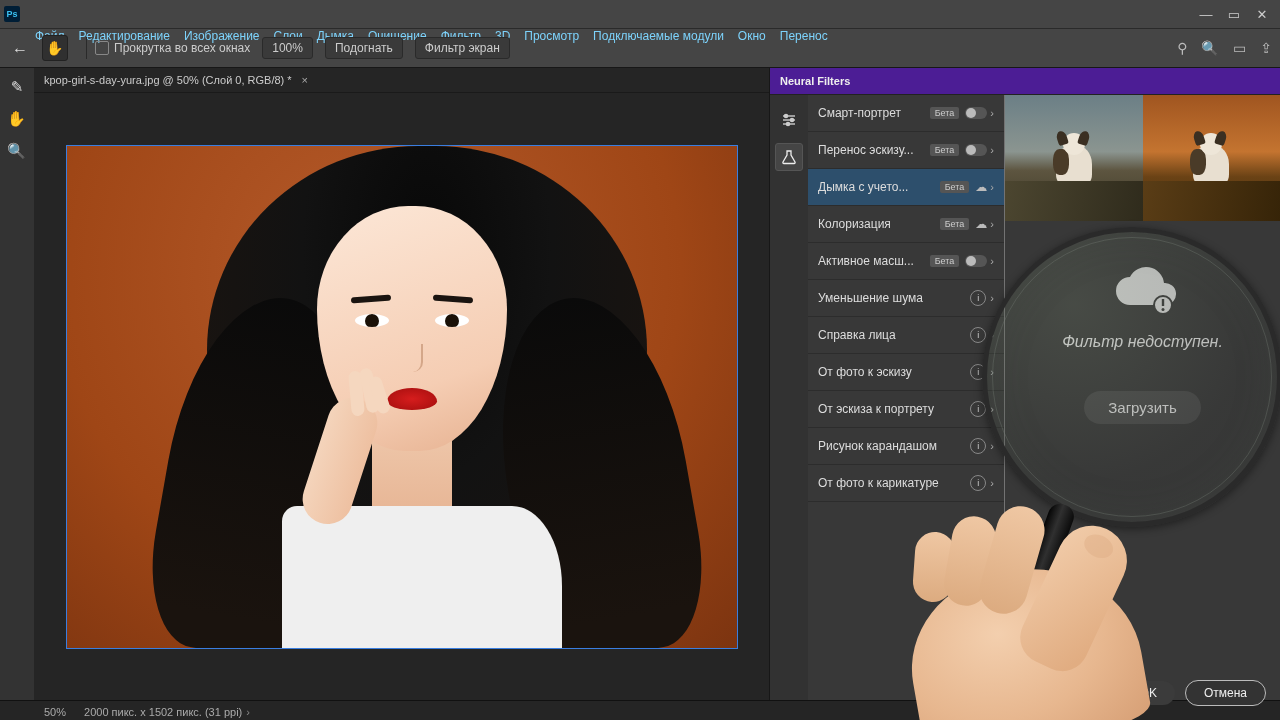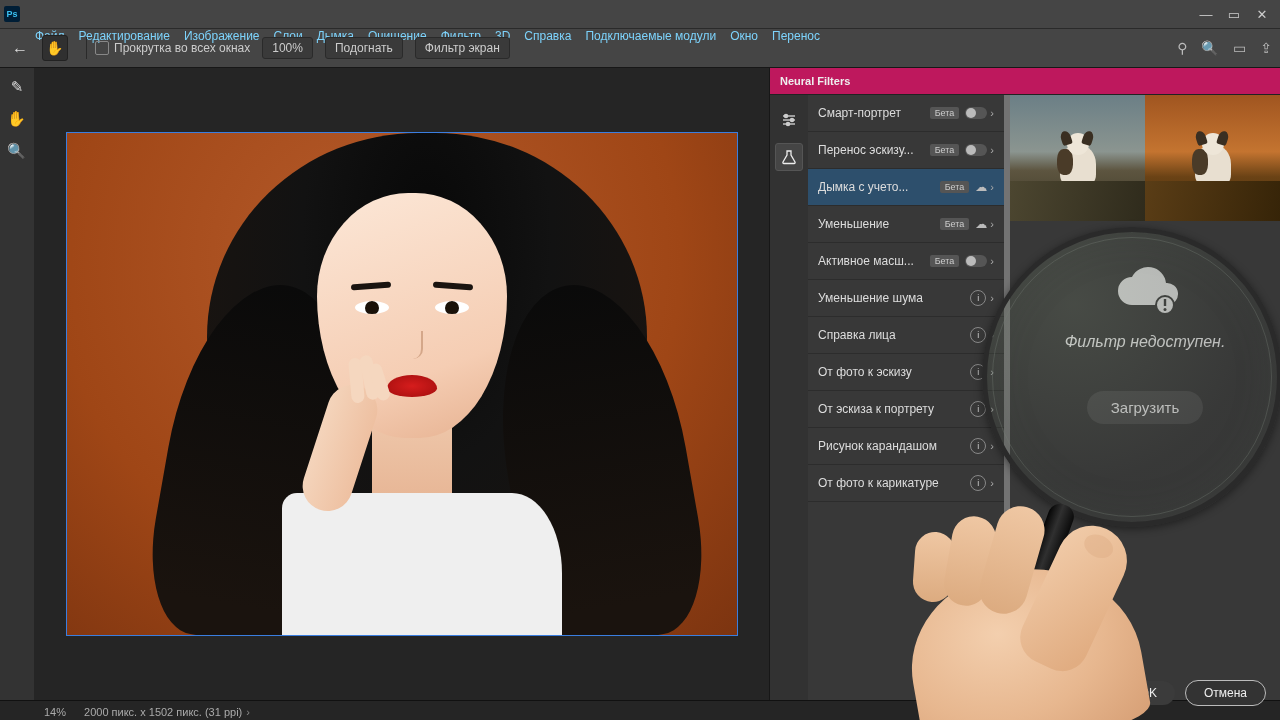--- a/index.html
+++ b/index.html
@@ -301,21 +301,21 @@
 }
 .rp-header {
   height: 26px;
   padding: 0 10px;
   display: flex;
   align-items: center;
   font-size: 11px;
   font-weight: bold;
   color: #eee;
   border-bottom: 1px solid #222;
-  background: #be185d;
+  background: #4c1d95;
 }
 .rp-body {
   flex: 1;
   display: flex;
   position: relative;
 }
 .rp-iconcol {
   width: 38px;
   background: #323232;
   display: flex;
@@ -334,21 +334,21 @@
   font-size: 14px;
   border-radius: 3px;
 }
 .rp-iconcol .ic.sel {
   background: #454545;
   border: 1px solid #555;
 }
 .filter-list {
   width: 196px;
   background: #383838;
-  border-right: 6px solid #737373;
+  border-right: 1px solid #737373;
 }
 .filter-row {
   height: 36px;
   display: flex;
   align-items: center;
   padding: 0 10px;
   font-size: 12px;
   color: #ddd;
   border-bottom: 1px solid #2c2c2c;
 }
@@ -642,21 +642,21 @@
 <div class="menubar">
   <div class="ps-logo">Ps</div>
   <span class="item">Файл</span>
   <span class="item">Редактирование</span>
   <span class="item">Изображение</span>
   <span class="item">Слои</span>
   <span class="item">Дымка</span>
   <span class="item">Очищение</span>
   <span class="item">Фильтр</span>
   <span class="item">3D</span>
-  <span class="item">Справка</span>
+  <span class="item">Просмотр</span>
   <span class="item">Подключаемые модули</span>
   <span class="item">Окно</span>
   <span class="item">Перенос</span>
   <div class="win-controls">
     <span>—</span>
     <span>▭</span>
     <span>✕</span>
   </div>
 </div>
 
@@ -678,20 +678,24 @@
 </div>
 
 <div class="main">
   <div class="toolbar">
     <div class="tool">✎</div>
     <div class="tool">✋</div>
     <div class="tool">🔍</div>
   </div>
 
   <div class="canvas-area">
+    <div class="doc-tab">
+      <span>kpop-girl-s-day-yura.jpg @ 50% (Слой 0, RGB/8) *</span>
+      <span class="close-x">×</span>
+    </div>
     <div class="canvas-holder">
       <div class="canvas">
         <div class="bg"></div>
         <div class="portrait">
           <div class="hair"></div>
           <div class="neck"></div>
           <div class="dress"></div>
           <div class="face">
             <div class="brow l"></div>
               <div class="brow r"></div>
@@ -747,21 +751,21 @@
           <span class="toggle"></span>
           <span class="chev">›</span>
         </div>
         <div class="filter-row selected">
           <span class="flabel">Дымка с учето...</span>
           <span class="beta">Бета</span>
           <span class="cloud-dl">☁</span>
           <span class="chev">›</span>
         </div>
         <div class="filter-row">
-          <span class="flabel">Уменьшение</span>
+          <span class="flabel">Колоризация</span>
           <span class="beta">Бета</span>
           <span class="cloud-dl">☁</span>
           <span class="chev">›</span>
         </div>
         <div class="filter-row">
           <span class="flabel">Активное масш...</span>
           <span class="beta">Бета</span>
           <span class="toggle"></span>
           <span class="chev">›</span>
         </div>
@@ -834,21 +838,21 @@
           </span>
           <div class="msg">Фильтр недоступен.</div>
           <div class="dl-btn">Загрузить</div>
         </div>
       </div>
     </div>
   </div>
 </div>
 
 <div class="statusbar">
-  <span class="pct">14%</span>
+  <span class="pct">50%</span>
   <span>2000 пикс. x 1502 пикс. (31 ppi)</span>
   <span class="chev2">›</span>
 </div>
 
 <div class="bottom-actions">
   <span style="color:#ccc;font-size:14px;">▣</span>
   <div class="layer-select">й слой</div>
   <div class="btn ok">OK</div>
   <div class="btn cancel">Отмена</div>
 </div>

